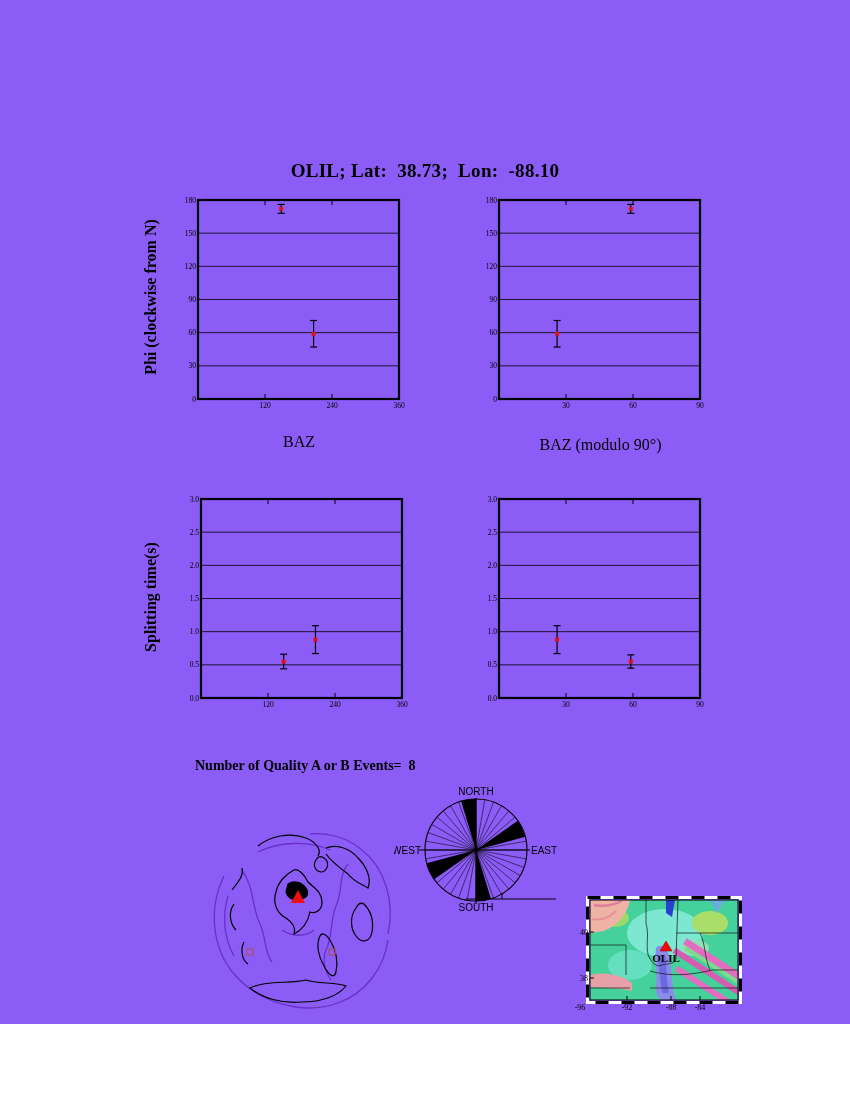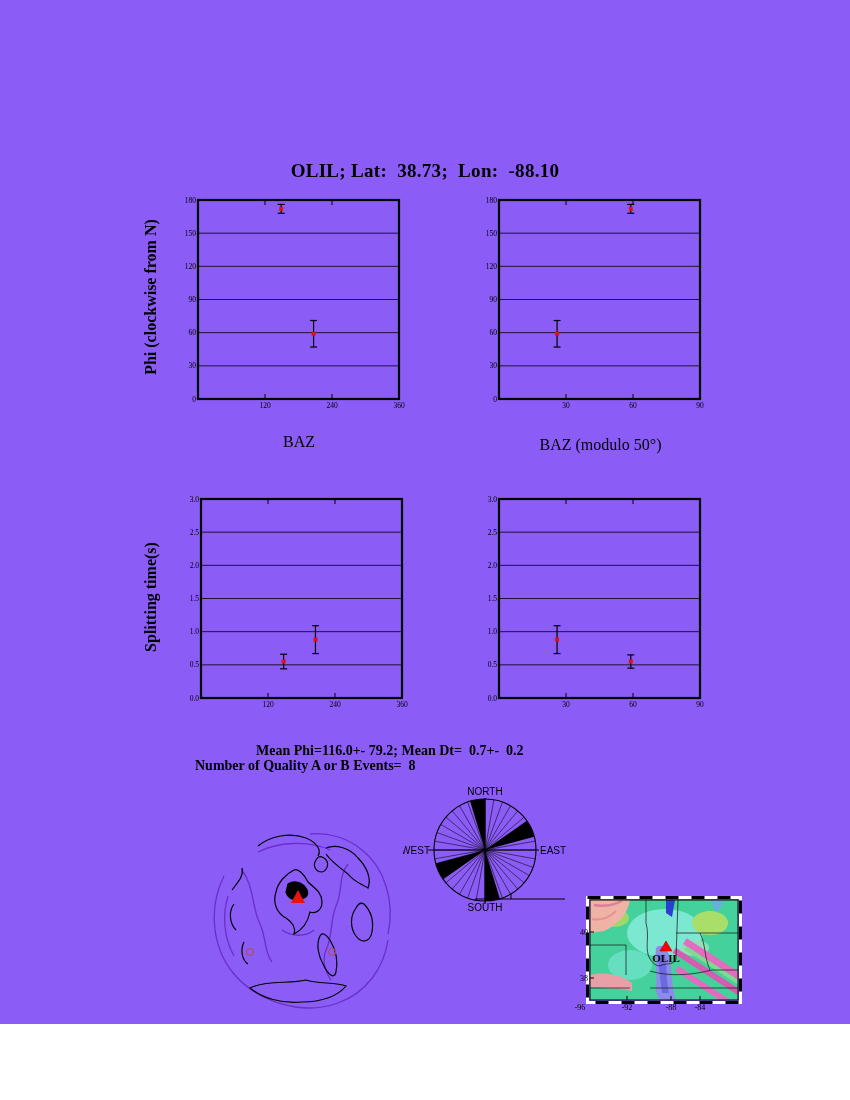--- a/index.html
+++ b/index.html
@@ -172,23 +172,22 @@
         <g>
           <line x1="90.06666666666666" y1="140.69666666666666" x2="90.06666666666666" y2="168.55666666666664" stroke="#000" stroke-width="1.2"></line>
           <line x1="86.56666666666666" y1="140.69666666666666" x2="93.56666666666666" y2="140.69666666666666" stroke="#000" stroke-width="1.2"></line>
           <line x1="86.56666666666666" y1="168.55666666666664" x2="93.56666666666666" y2="168.55666666666664" stroke="#000" stroke-width="1.2"></line>
           <rect x="88.06666666666666" y="152.62666666666667" width="4" height="4" fill="#dd1111"></rect>
         </g>
       </svg>
   </div>
 
   <div class="abs xlabel" style="left:198px;top:433px;width:202px;">BAZ</div>
-  <div class="abs xlabel" style="left:499px;top:436px;width:203px;">BAZ (modulo 50°)</div>
-
-  <div class="abs stats" style="left:256px;top:743px;">Mean Phi=116.0+- 79.2; Mean Dt=  0.7+-  0.2</div>
+  <div class="abs xlabel" style="left:499px;top:436px;width:203px;">BAZ (modulo 90°)</div>
+
   <div class="abs stats" style="left:195px;top:758px;">Number of Quality A or B Events=  8</div>
 
   <div class="abs" style="left:198px;top:812px;">
     <svg width="200" height="200" viewBox="0 0 200 200">
       <g stroke="#6b2fc9" stroke-width="1.3" fill="none">
         <path d="M26,64 C10,96 14,136 36,162 C60,190 104,204 140,191 C168,181 186,156 190,128"></path>
         <path d="M190,122 C197,90 187,56 164,38 C150,26 130,20 112,22"></path>
         <path d="M150,52 C140,64 145,80 138,94 C132,108 135,124 128,138 C124,148 127,160 133,168"></path>
         <path d="M44,58 C56,74 54,96 62,112 C68,124 66,140 74,150"></path>
         <path d="M84,118 C94,125 108,125 116,118"></path>
@@ -205,21 +204,21 @@
         <path d="M60,34 C72,24 92,20 108,26 C118,30 124,38 120,44"></path>
         <path d="M52,176 C64,186 84,192 104,190 C124,190 140,184 148,174 C138,170 120,172 108,168 C92,172 68,168 52,176 Z"></path>
         <path d="M34,78 C40,70 46,64 44,56 M36,92 C30,100 32,112 38,118 M46,130 C42,138 44,148 50,152"></path>
       </g>
       <circle cx="52" cy="140" r="3.5" fill="none" stroke="#b05050" stroke-width="1.2"></circle>
       <circle cx="134" cy="140" r="3.5" fill="none" stroke="#b05050" stroke-width="1.2"></circle>
       <polygon points="100,78 93,91 107,91" fill="#ee1111"></polygon>
     </svg>
   </div>
 
-  <div class="abs" style="left:403px;top:785px;">
+  <div class="abs" style="left:394px;top:785px;">
     <svg id="rose-svg" width="185" height="130" viewBox="0 0 185 130">
       <g id="rose-geom">
           <line x1="82" y1="14" x2="82" y2="116" stroke="#000" stroke-width="0.55"></line>
           <line x1="90.85605706101344" y1="14.774804596377393" x2="73.14394293898654" y2="115.2251954036226" stroke="#000" stroke-width="0.55"></line>
           <line x1="99.4430273096091" y1="17.075676339918672" x2="64.5569726903909" y2="112.92432366008133" stroke="#000" stroke-width="0.55"></line>
           <line x1="107.5" y1="20.832704406993628" x2="56.49999999999999" y2="109.16729559300637" stroke="#000" stroke-width="0.55"></line>
           <line x1="114.7821680940135" y1="25.931733400932124" x2="49.2178319059865" y2="104.06826659906787" stroke="#000" stroke-width="0.55"></line>
           <line x1="121.06826659906787" y1="32.21783190598649" x2="42.931733400932124" y2="97.78216809401351" stroke="#000" stroke-width="0.55"></line>
           <line x1="126.16729559300637" y1="39.49999999999999" x2="37.83270440699364" y2="90.50000000000003" stroke="#000" stroke-width="0.55"></line>
           <line x1="129.9243236600813" y1="47.55697269039089" x2="34.07567633991868" y2="82.44302730960914" stroke="#000" stroke-width="0.55"></line>

